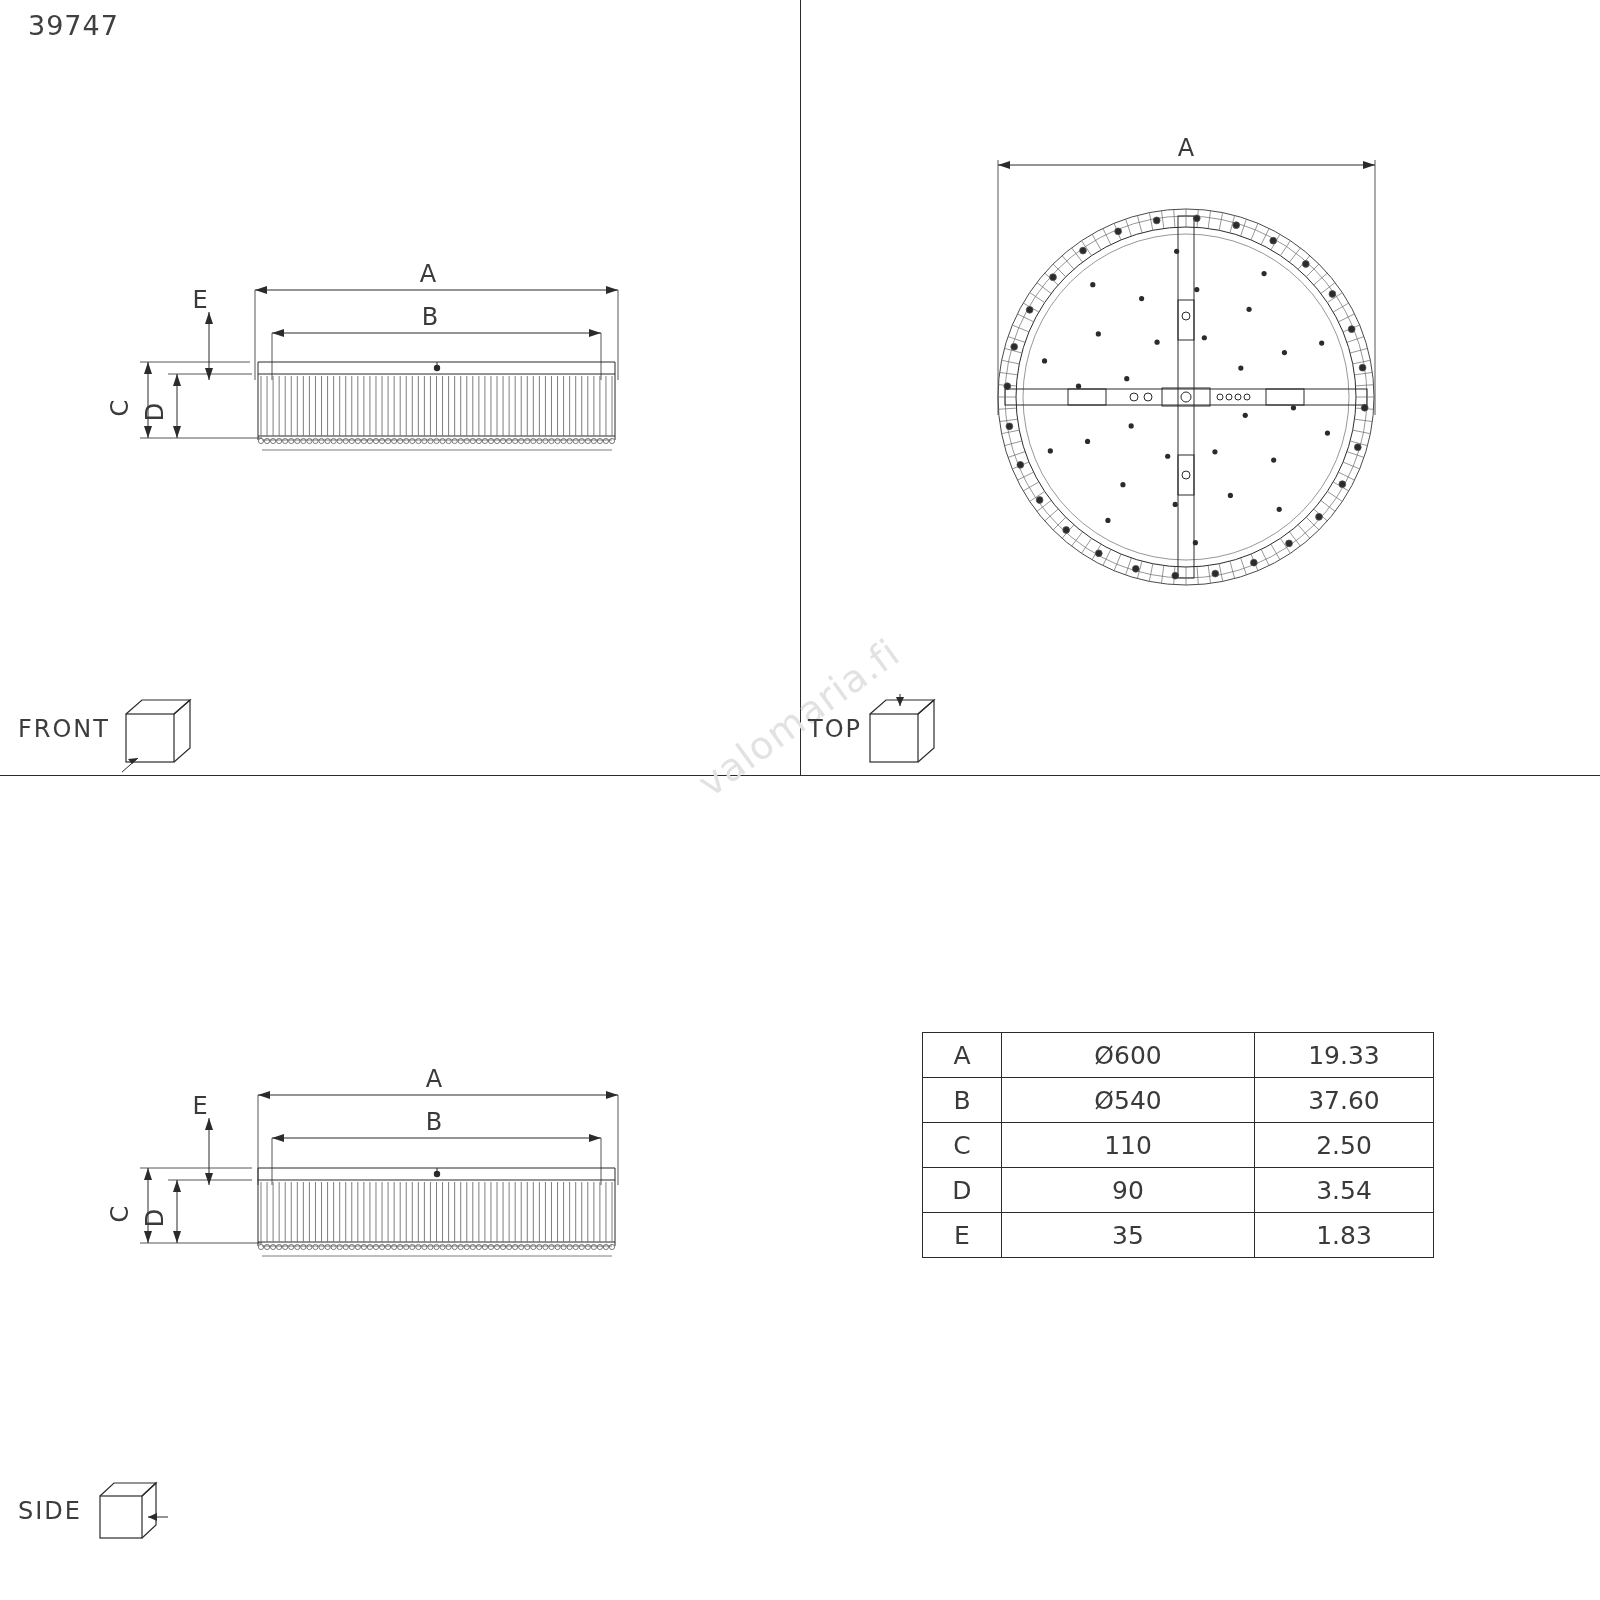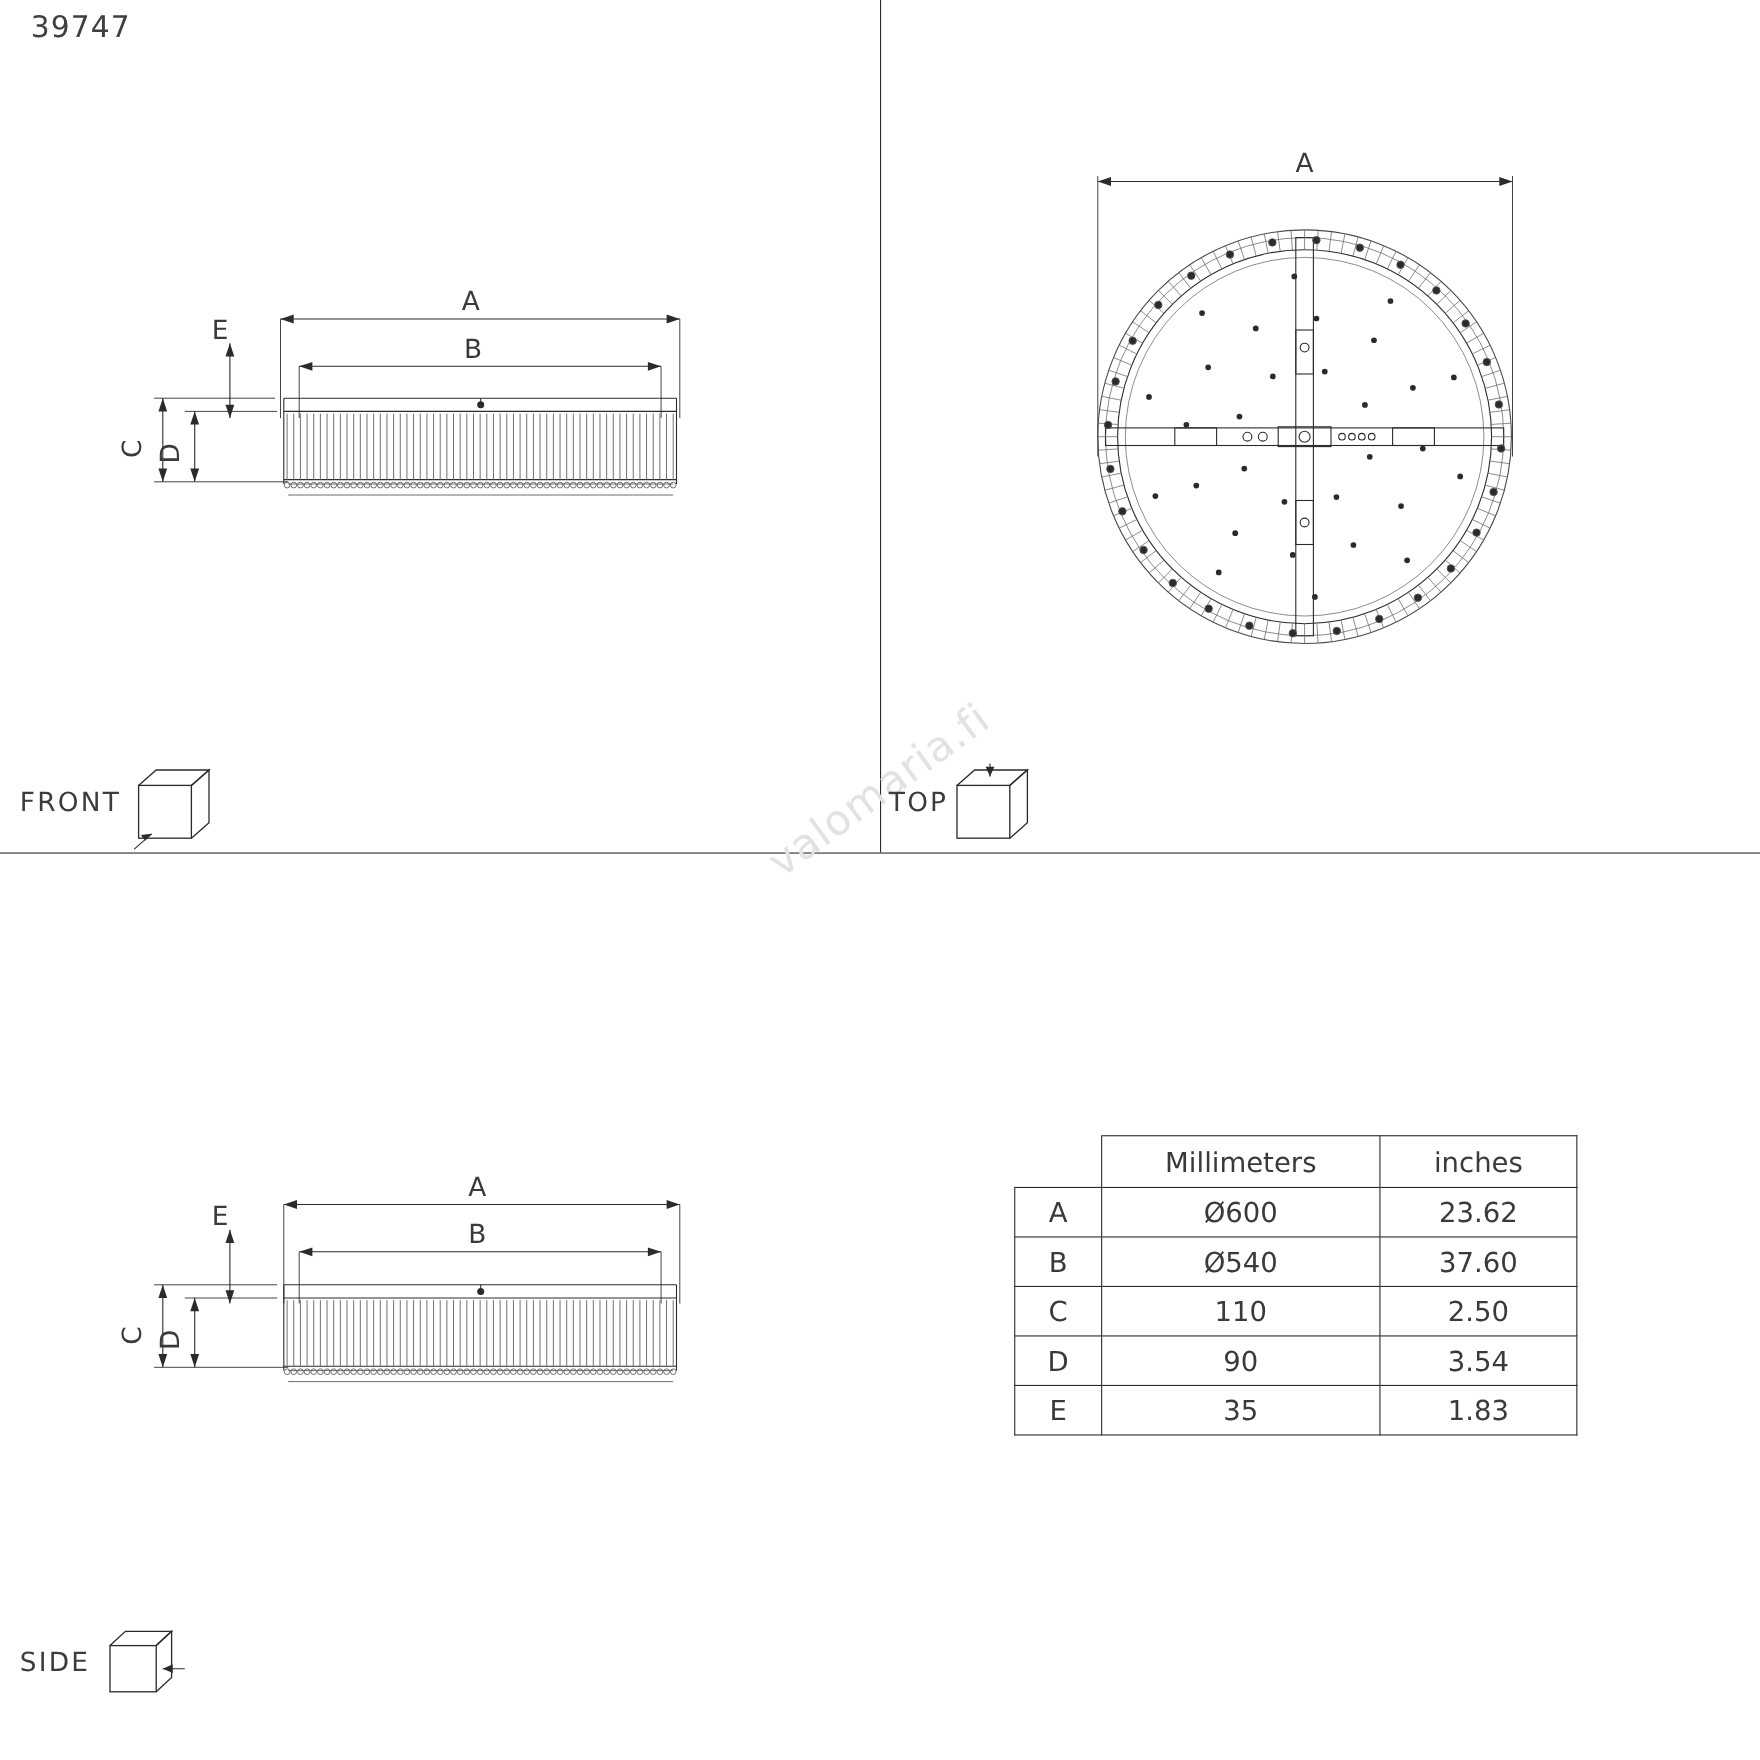--- a/index.html
+++ b/index.html
@@ -642,29 +642,24 @@
       <rect x="12" y="18" width="42" height="42"></rect>
       <path d="M12,18 L26,5 L68,5 L54,18"></path>
       <path d="M54,18 L68,5 L68,47 L54,60"></path>
       <path d="M80,39 L60,39" stroke-width="1"></path>
       <path d="M60,39 l9,-4 l0,8 z" fill="#2b2b2b" stroke="none"></path>
     </g>
   </svg>
 
   <table id="dim-table">
     <tbody>
-      <tr class="head">
-        <td class="k blank"></td>
-        <td class="mm">Millimeters</td>
-        <td class="inch">inches</td>
-      </tr>
       <tr>
         <td class="k">A</td>
         <td class="mm">Ø600</td>
-        <td class="inch">23.62</td>
+        <td class="inch">19.33</td>
       </tr>
       <tr>
         <td class="k">B</td>
         <td class="mm">Ø540</td>
         <td class="inch">37.60</td>
       </tr>
       <tr>
         <td class="k">C</td>
         <td class="mm">110</td>
         <td class="inch">2.50</td>

